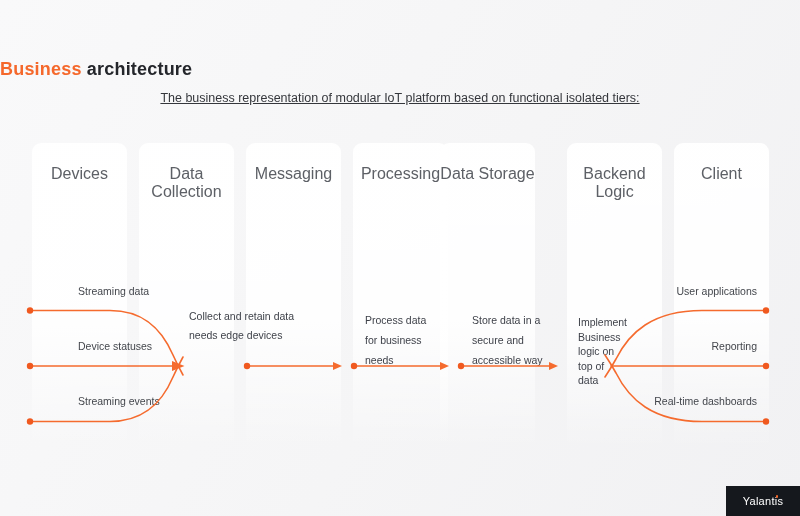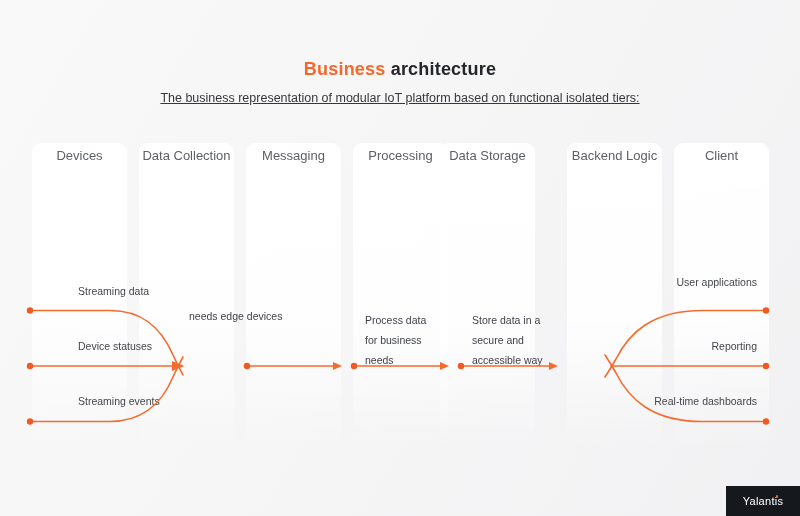--- a/index.html
+++ b/index.html
@@ -3,30 +3,30 @@
 <meta charset="utf-8">
 <style>
   html,body{margin:0;padding:0;}
   .stage{
     position:relative;
     width:800px;height:516px;
     overflow:hidden;
     background:linear-gradient(120deg,#f9f9fa 0%,#f5f5f6 55%,#f1f1f3 100%);
     font-family:"Liberation Sans", sans-serif;
   }
-  .title-wrap{position:absolute;left:0;top:59px;width:800px;text-align:center;}
+  .title-wrap{position:absolute;left:0;top:59px;width:800px;}
   .title{font-size:18px;font-weight:700;color:#24262b;letter-spacing:.2px;margin:0;}
   .title .hl{color:#f5682b;}
   .subtitle{position:absolute;left:0;top:91px;width:800px;text-align:center;
     font-size:12.5px;color:#35373c;text-decoration:underline;}
   .col{
     position:absolute;top:143px;width:95px;height:315px;border-radius:9px;
     background:linear-gradient(180deg,rgba(255,255,255,.97) 0%,rgba(255,255,255,.93) 55%,rgba(255,255,255,0) 97%);
   }
-  .col-header{margin-top:5px;text-align:center;font-size:13px;color:#5d6066;}
+  .col-header{margin-top:22px;text-align:center;font-size:16px;color:#5d6066;}
   .c1{left:32px}.c2{left:139px}.c3{left:246px}.c4{left:353px}.c5{left:440px}.c6{left:567px}.c7{left:674px}
   .item-label{position:absolute;font-size:10.5px;color:#43464c;white-space:nowrap;margin-left:36px;}
   .left-items .item-label{left:42px;}
   .right-items .item-label{right:43px;text-align:right;}
   .desc{position:absolute;font-size:10.5px;color:#3f424a;}
   .desc div{white-space:nowrap;}
   .desc-dc{left:189px;top:307px;line-height:19px;}
   .desc-proc{left:365px;top:310px;line-height:20px;}
   .desc-ds{left:472px;top:310px;line-height:20px;}
   .desc-be{left:578px;top:315px;line-height:14.5px;}
@@ -70,37 +70,45 @@
     <div class="col-header">Client</div>
   </div>
 
   <div class="left-items">
     <div class="item-label" style="top:285px">Streaming data</div>
     <div class="item-label" style="top:340px">Device statuses</div>
     <div class="item-label" style="top:395px">Streaming events</div>
   </div>
 
   <div class="right-items">
-    <div class="item-label" style="top:276px">User applications</div>
+    <div class="item-label" style="top:285px">User applications</div>
     <div class="item-label" style="top:340px">Reporting</div>
     <div class="item-label" style="top:395px">Real-time dashboards</div>
   </div>
 
   <div class="desc desc-dc">
+    <div>Collect and retain data</div>
     <div>needs edge devices</div>
   </div>
   <div class="desc desc-proc">
     <div>Process data</div>
     <div>for business</div>
     <div>needs</div>
   </div>
   <div class="desc desc-ds">
     <div>Store data in a</div>
     <div>secure and</div>
     <div>accessible way</div>
+  </div>
+  <div class="desc desc-be">
+    <div>Implement</div>
+    <div>Business</div>
+    <div>logic on</div>
+    <div>top of</div>
+    <div>data</div>
   </div>
 
   <svg class="flow" width="800" height="516" viewBox="0 0 800 516">
     <g stroke="#f56b2e" stroke-width="1.6" fill="none" stroke-linecap="round">
       <path d="M30,310.5 H110 C142,310.5 161,327 173,355 Q177,364 183,375"></path>
       <path d="M30,366 H172"></path>
       <path d="M30,421.5 H110 C142,421.5 161,405 173,377 Q177,368 183,357"></path>
     </g>
     <polygon points="172,361 184.5,366 172,371" fill="#f56b2e"></polygon>
     <g fill="#f0591f">

